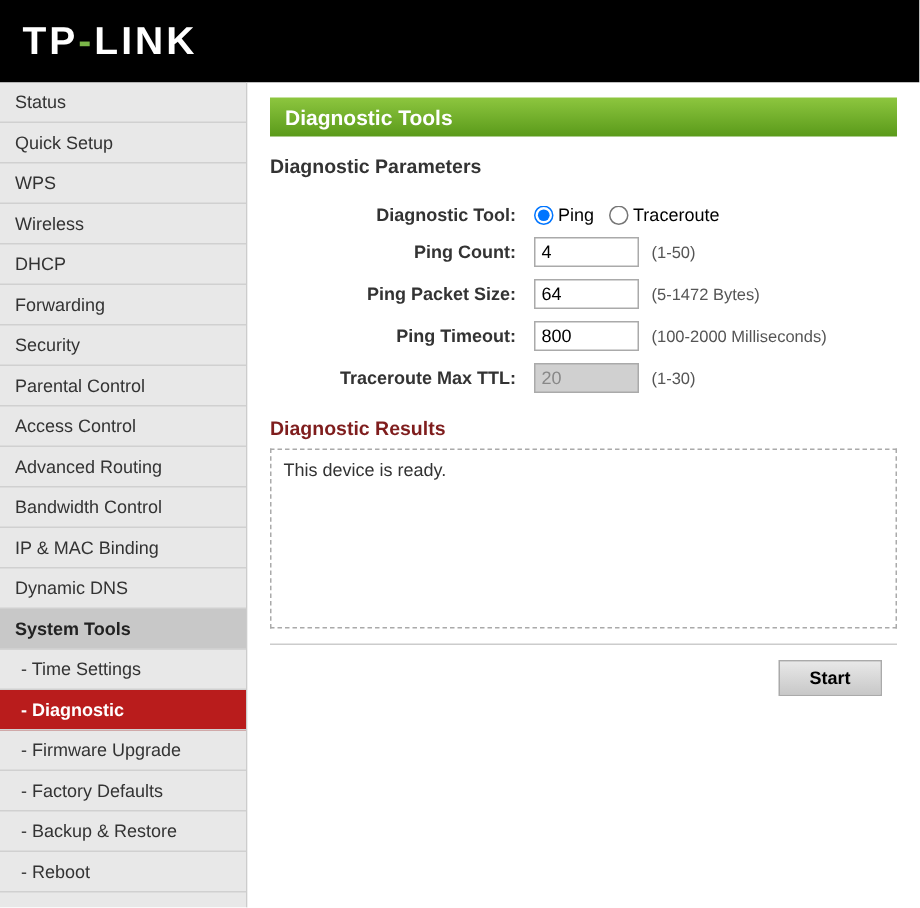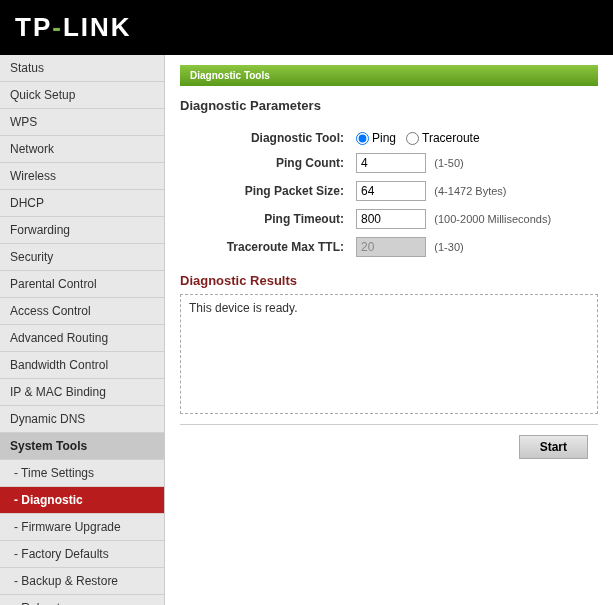--- a/index.html
+++ b/index.html
@@ -49,21 +49,21 @@
       flex: 1;
       background: #fff;
       overflow-y: auto;
       padding: 10px 15px;
     }
 
     
     .page-title-bar {
       background: linear-gradient(to bottom, #8dc63f, #5a9a1a);
       color: #fff;
-      font-size: 10px;
+      font-size: 14px;
       font-weight: bold;
       padding: 5px 10px;
       margin-bottom: 12px;
     }
 
     
     .section-title {
       font-size: 13px;
       font-weight: bold;
       color: #333;
@@ -133,21 +133,20 @@
 <div id="header">
   <div id="logo-text">TP<span>-</span>LINK</div>
 </div>
 
 <div id="layout">
 
   <div id="sidebar">
   <div class="sidebar-item">Status</div>
       <div class="sidebar-item">Quick Setup</div>
       <div class="sidebar-item">WPS</div>
-      <div class="sidebar-item">Network</div>
       <div class="sidebar-item">Wireless</div>
       <div class="sidebar-item">DHCP</div>
       <div class="sidebar-item">Forwarding</div>
       <div class="sidebar-item">Security</div>
       <div class="sidebar-item">Parental Control</div>
       <div class="sidebar-item">Access Control</div>
       <div class="sidebar-item">Advanced Routing</div>
       <div class="sidebar-item">Bandwidth Control</div>
       <div class="sidebar-item">IP &amp; MAC Binding</div>
       <div class="sidebar-item">Dynamic DNS</div>
@@ -186,21 +185,21 @@
         <td>Ping Count:</td>
         <td>
           <input type="text" value="4" style="">
           <span class="hint-text">(1-50)</span>
         </td>
       </tr>
       <tr>
         <td>Ping Packet Size:</td>
         <td>
           <input type="text" value="64" style="">
-          <span class="hint-text">(4-1472 Bytes)</span>
+          <span class="hint-text">(5-1472 Bytes)</span>
         </td>
       </tr>
       <tr>
         <td>Ping Timeout:</td>
         <td>
           <input type="text" value="800" style="">
           <span class="hint-text">(100-2000 Milliseconds)</span>
         </td>
       </tr>
       <tr>

